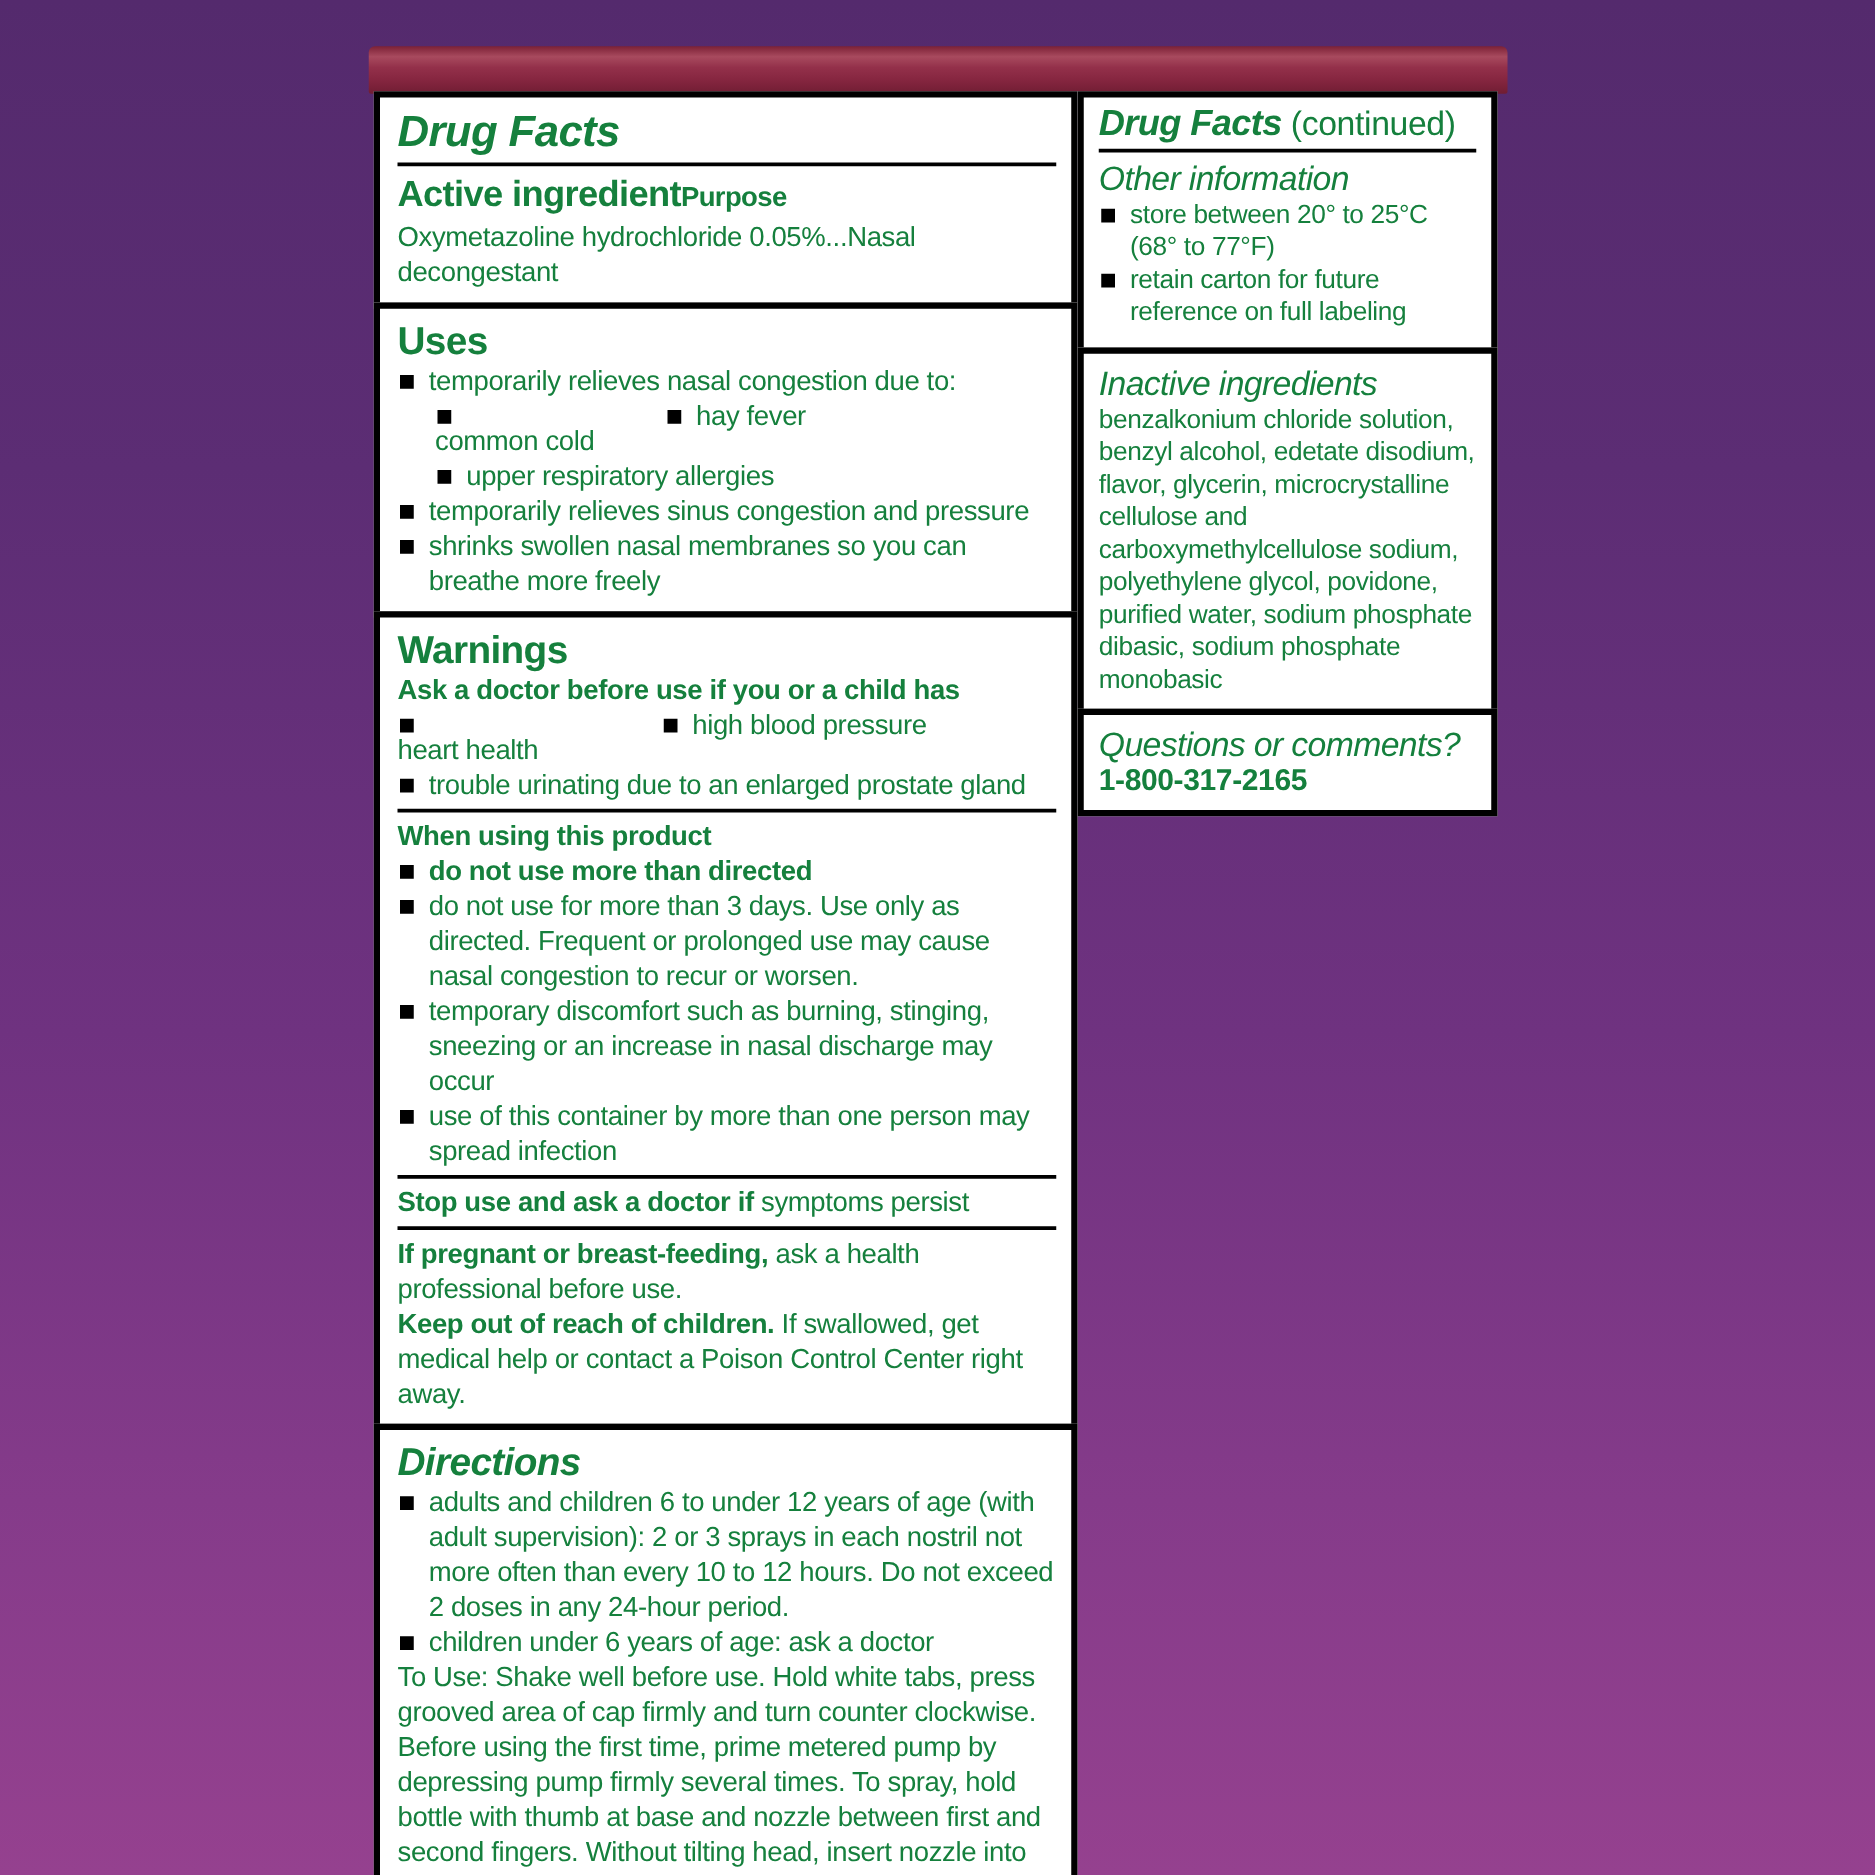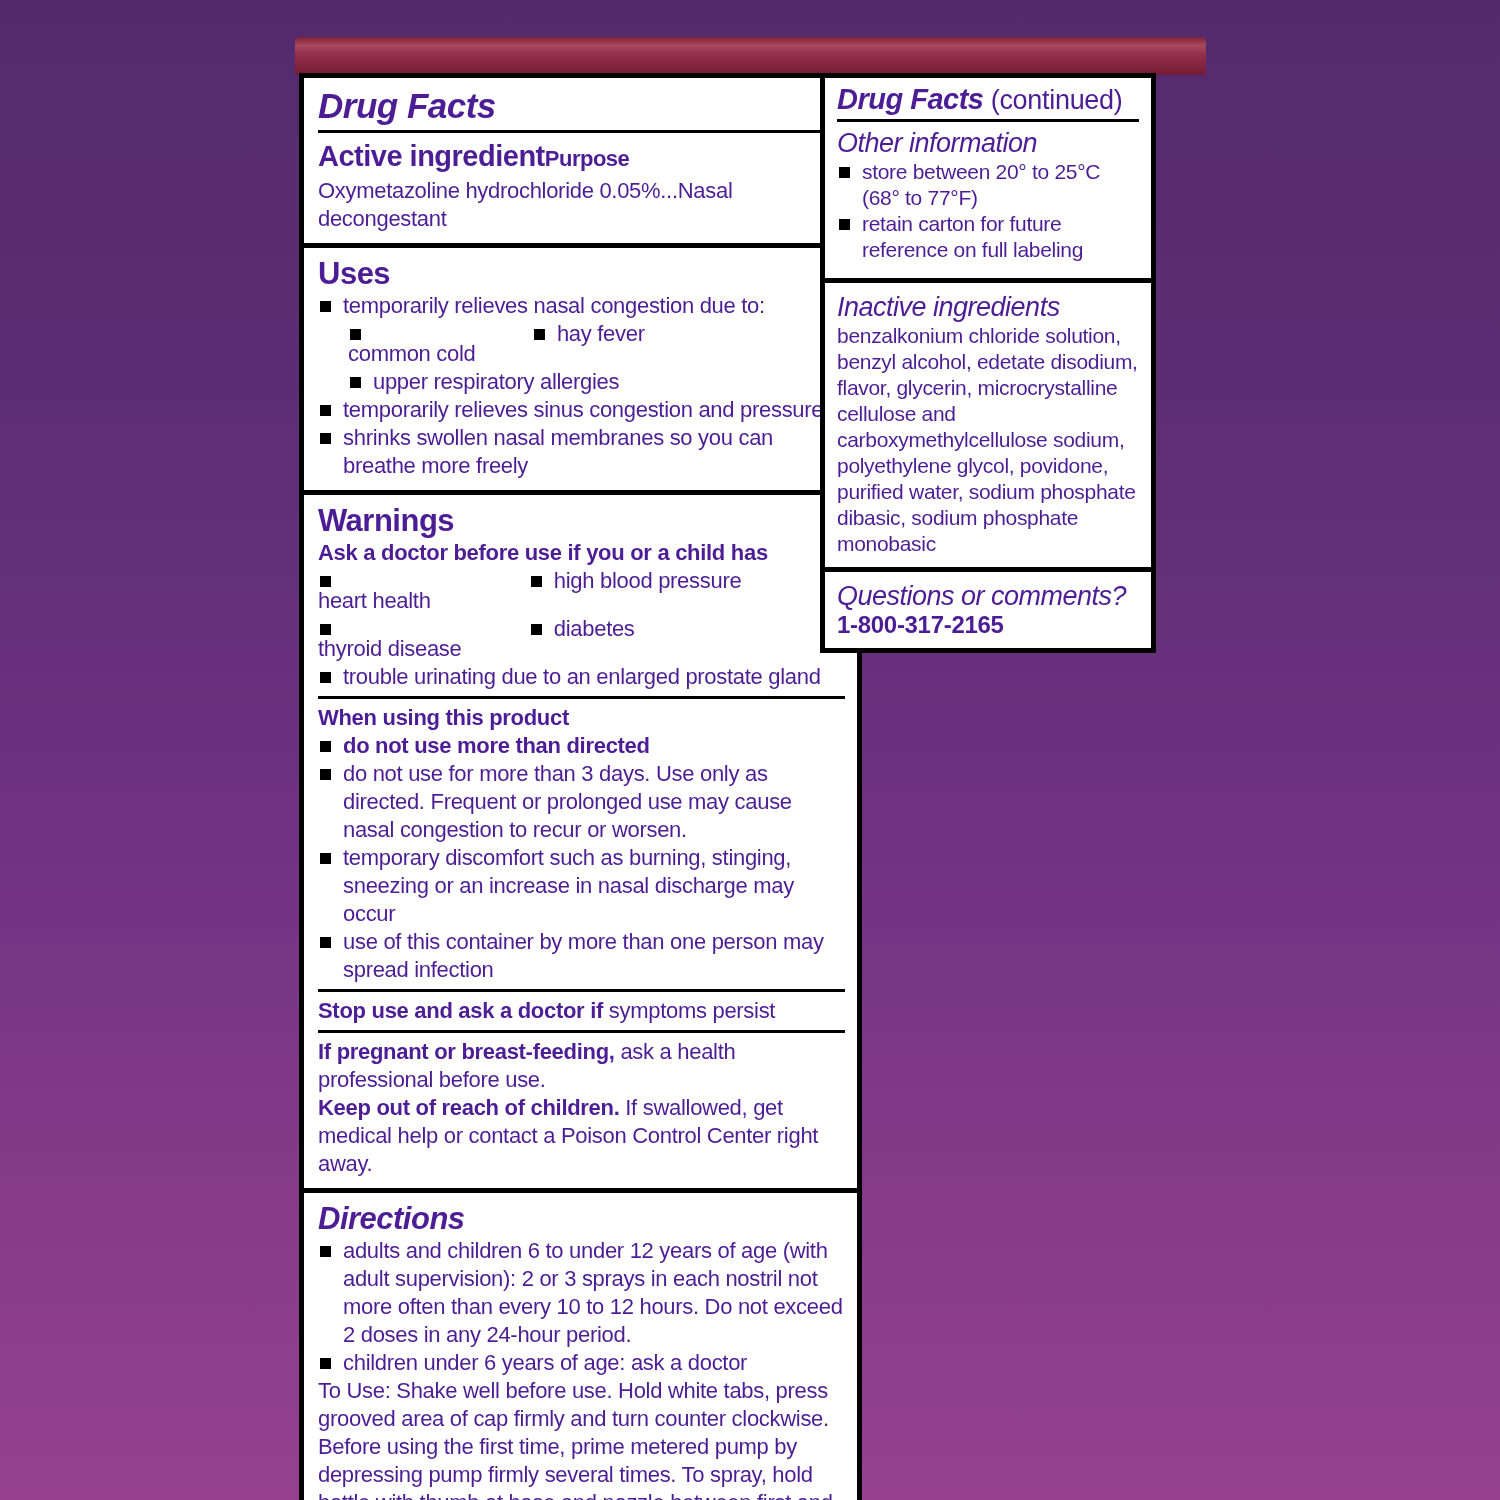--- a/index.html
+++ b/index.html
@@ -20,27 +20,27 @@
     position: absolute;
     left: 295px; top: 37px;
     width: 911px; height: 38px;
     border-radius: 5px 5px 2px 2px;
     background: linear-gradient(180deg, #7c2136 0%, #a84a5e 22%, #93304a 45%, #862640 70%, #701d33 100%);
   }
 
   
   .col { position: absolute; top: 73px; }
   .col-left  { left: 299px; width: 563px; }
-  .col-right { left: 820px; width: 336px; }
+  .col-right { left: 862px; width: 336px; }
 
   .box {
     background: #ffffff;
     border: 5px solid #000000;
     padding: 8px 12px 10px 14px;
-    color: #4c1d95;
+    color: #15803d;
   }
   .box + .box { margin-top: -5px; }
 
   
   .t-body { font-size: 22px; line-height: 28px; letter-spacing: -0.3px; }
   .t-body-r { font-size: 21px; line-height: 26px; letter-spacing: -0.3px; }
   .h-dflarge { font-size: 35px; line-height: 40px; font-weight: 700; font-style: italic; letter-spacing: -0.5px; }
   .h-section { font-size: 31px; line-height: 36px; font-weight: 700; letter-spacing: -0.5px; }
   .h-section-i { font-size: 31px; line-height: 36px; font-weight: 700; font-style: italic; letter-spacing: -0.5px; }
   .h-sub { font-weight: 700; }
@@ -120,30 +120,20 @@
       <div class="pair">
         <div class="li c1">
           <span class="sq"></span>
           <span>heart health</span>
         </div>
         <div class="li c2">
           <span class="sq"></span>
           <span>high blood pressure</span>
         </div>
       </div>
-      <div class="pair">
-        <div class="li c1">
-          <span class="sq"></span>
-          <span>thyroid disease</span>
-        </div>
-        <div class="li c2">
-          <span class="sq"></span>
-          <span>diabetes</span>
-        </div>
-      </div>
       <div class="li">
         <span class="sq"></span>
         <span>trouble urinating due to an enlarged prostate gland</span>
       </div>
 
       <div class="rule-thin"></div>
 
       <div class="h-sub">When using this product</div>
       <div class="li">
         <span class="sq"></span>

